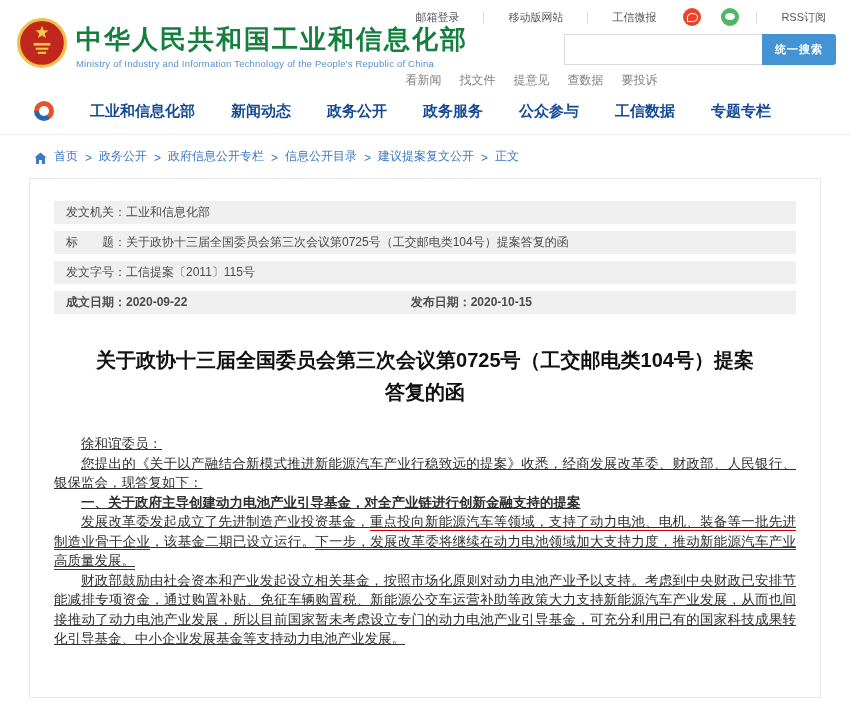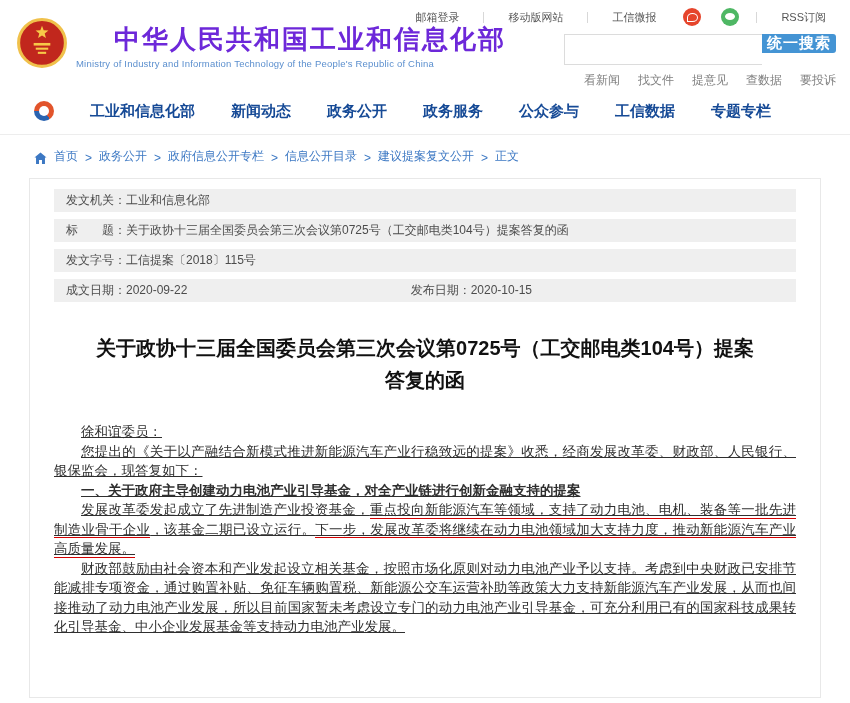--- a/index.html
+++ b/index.html
@@ -3,37 +3,37 @@
 <meta charset="utf-8">
 <style>
   * { margin:0; padding:0; box-sizing:border-box; }
   html,body { width:850px; height:703px; overflow:hidden; background:#fff;
     font-family:"Liberation Sans","DejaVu Sans",sans-serif; }
 
   
   .header { position:relative; height:88px; background:#fff; }
   .emblem { position:absolute; left:16px; top:15px; width:52px; height:58px; }
   .brand { position:absolute; left:76px; top:24px; }
-  .brand-title { font-size:26px; font-weight:bold; color:#6d28d9; letter-spacing:2px; line-height:30px;margin-left:38px; }
+  .brand-title { font-size:26px; font-weight:bold; color:#15803d; letter-spacing:2px; line-height:30px; }
   .brand-sub { font-size:9.5px; color:#5b8fce; margin-top:4px; letter-spacing:0.2px; }
 
   .header-right { position:absolute; right:14px; top:8px; text-align:right; }
   .top-links { display:flex; align-items:center; justify-content:flex-end; gap:14px; font-size:11px; color:#555; }
   .top-links a { color:#555; text-decoration:none; padding:0 10px; cursor:pointer; }
   .sep { width:1px; height:11px; background:#d8d8d8; display:inline-block; }
   .mini-icon { width:18px; height:18px; border-radius:50%; display:inline-block; position:relative; margin:0 3px; cursor:pointer; }
   .mini-weibo { background:#e6452c; }
   .mini-weibo::after { content:""; position:absolute; left:4px; top:5px; width:9px; height:7px; border:1.5px solid #fff; border-radius:50% 50% 50% 0; }
   .mini-wechat { background:#4eb764; }
   .mini-wechat::after { content:""; position:absolute; left:4px; top:5px; width:10px; height:7px; background:#fff; border-radius:50%; }
 
   .search-row { margin-top:8px; display:flex; justify-content:flex-end; }
   .search-input { width:198px; height:31px; border:1px solid #dcdcdc; border-right:none; padding:0 8px; font-size:13px; outline:none; }
-  .search-btn { width:74px; height:19px; background:#4494d4; color:#fff; border:none; font-size:15px; font-weight:bold; border-radius:0 3px 3px 0; cursor:pointer; letter-spacing:1px; }
-  .quick-links { margin-top:7px; display:flex; justify-content:flex-end; gap:18px; font-size:12px; color:#808080; }
+  .search-btn { width:74px; height:31px; background:#4494d4; color:#fff; border:none; font-size:11px; font-weight:bold; border-radius:0 3px 3px 0; cursor:pointer; letter-spacing:1px; }
+  .quick-links { margin-top:7px; display:flex; justify-content:flex-start; gap:18px; font-size:12px; color:#808080; }
   .quick-links a { color:#808080; text-decoration:none; cursor:pointer; }
 
   
   .nav { height:47px; display:flex; align-items:center; padding:0 0 0 34px; gap:36px; border-bottom:1px solid #ededed; background:#fff; }
   .nav-logo { width:20px; height:20px; border-radius:50%; background:conic-gradient(#e2542b 0 40%, #2a63b0 40% 75%, #e2542b 75% 100%); position:relative; flex:0 0 auto; }
   .nav-logo::after { content:""; position:absolute; left:5px; top:5px; width:10px; height:10px; border-radius:50%; background:#fff; }
   .nav-item { font-size:15px; font-weight:bold; color:#164a96; text-decoration:none; cursor:pointer; white-space:nowrap; }
 
   
   .breadcrumb { display:flex; align-items:flex-end; gap:7px; padding:13px 0 11px 34px; font-size:12px; color:#3c78c3; }
@@ -47,23 +47,23 @@
   .share-icon { width:16px; height:16px; border-radius:3px; display:inline-block; position:relative; cursor:pointer; }
   .sh-wechat { background:#4fb25b; }
   .sh-wechat::after { content:""; position:absolute; left:3px; top:4px; width:9px; height:6px; background:#fff; border-radius:50%; }
   .sh-weibo { background:#e6562d; }
   .sh-weibo::after { content:""; position:absolute; left:4px; top:4px; width:7px; height:7px; border:1.5px solid #fff; border-radius:50%; }
   .sh-renren { background:#d42f27; color:#fff; font-size:11px; line-height:16px; text-align:center; }
   .sh-qq { background:#74b9ec; }
   .sh-qq::after { content:""; position:absolute; left:4px; top:2px; width:8px; height:11px; background:#222; border-radius:50% 50% 45% 45%; }
   .sh-qq::before { content:""; position:absolute; left:6px; top:7px; width:4px; height:5px; background:#fff; border-radius:50%; z-index:1; }
 
-  .meta { margin-top:2px; }
+  .meta { margin-top:14px; }
   .meta-row { background:#efefef; font-size:12px; color:#4c4c4c; padding:3px 12px; margin-bottom:7px; line-height:17px; display:flex; }
-  .meta-pair { flex:0 0 48%; }
+  .meta-pair { flex:0 0 48%;font-weight:bold; }
   .meta-label { white-space:pre; }
 
   .doc-title { margin:30px 36px 0; font-size:20px; font-weight:bold; color:#111; text-align:center; line-height:32px; font-family:"Liberation Sans","DejaVu Sans",sans-serif; }
 
   .doc-body { margin-top:26px; font-size:13.5px; color:#2f2f2f; line-height:19.5px; text-align:justify; }
   .doc-body p { text-indent:2em; margin:0;text-decoration:underline; }
   .sec-head { font-weight:bold; }
   .redline { border-bottom:1.5px solid #d40000; padding-bottom:0.5px; }
 </style>
 </head>
@@ -143,21 +143,21 @@
     <div class="meta-row">
       <span class="meta-label">发文机关：</span>
         <span>工业和信息化部</span>
     </div>
     <div class="meta-row">
       <span class="meta-label">标　　题：</span>
         <span>关于政协十三届全国委员会第三次会议第0725号（工交邮电类104号）提案答复的函</span>
     </div>
     <div class="meta-row">
       <span class="meta-label">发文字号：</span>
-        <span>工信提案〔2018〕115号</span>
+        <span>工信提案〔2011〕115号</span>
     </div>
     <div class="meta-row">
       <span class="meta-pair"><span class="meta-label">成文日期：</span><span>2020-09-22</span></span>
       <span class="meta-pair"><span class="meta-label">发布日期：</span><span>2020-10-15</span></span>
     </div>
   </div>
 
   <h1 class="doc-title">关于政协十三届全国委员会第三次会议第0725号（工交邮电类104号）提案答复的函</h1>
 
   <div class="doc-body">

